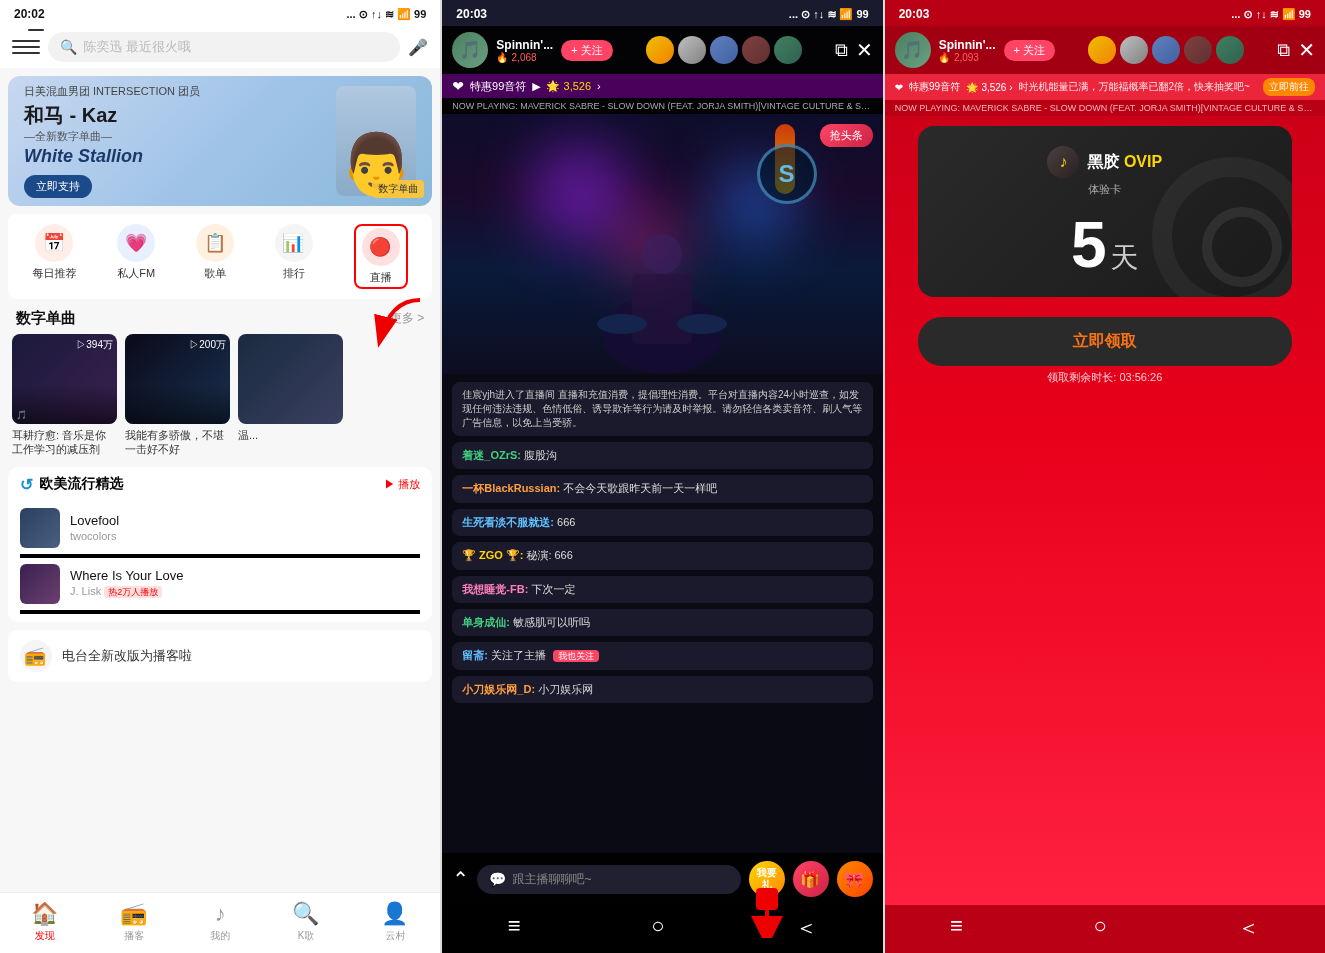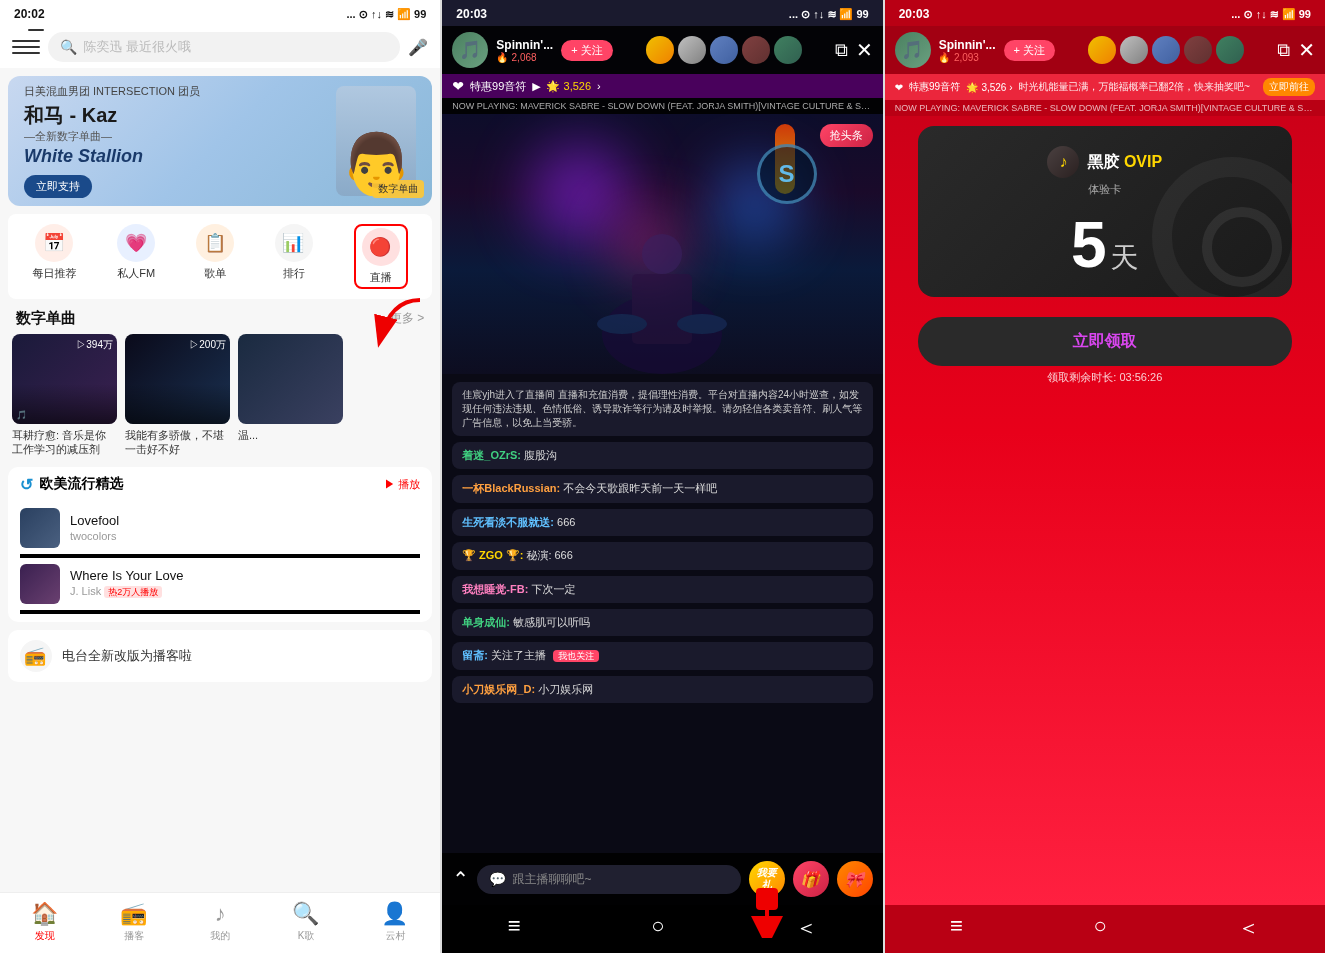--- a/index.html
+++ b/index.html
@@ -373,21 +373,20 @@
       border-radius: 16px;
       padding: 6px 12px;
       color: #888; font-size: 12px;
       display: flex; align-items: center; gap: 6px;
     }
     .chat-action-btn {
       width: 36px; height: 36px; border-radius: 50%;
       display: flex; align-items: center; justify-content: center;
       font-size: 16px; cursor: pointer;
       position: relative;
-      font-style: italic;
     }
     .vip-action { background: linear-gradient(135deg, #ffd700, #ff8800); }
     .gift-action { background: linear-gradient(135deg, #ff4466, #cc2244); }
     .lucky-action { background: linear-gradient(135deg, #ff8800, #ff4400); }
 
     .live-bottom-nav {
       background: #000;
       display: flex;
       justify-content: space-around;
       padding: 8px 0 10px;
@@ -499,21 +498,21 @@
       font-weight: 900;
       color: #fff;
       line-height: 1;
       display: flex; align-items: baseline; gap: 4px;
     }
     .vip-days-unit { font-size: 28px; font-weight: normal; color: #ccc; }
 
     .claim-btn {
       width: 85%;
       background: #2a2a2a;
-      color: #d946ef;
+      color: #f97316;
       border-radius: 24px;
       padding: 14px;
       text-align: center;
       font-size: 16px;
       font-weight: bold;
       cursor: pointer;
       margin-top: 20px;
     }
     .countdown-text {
       color: rgba(255,255,255,0.8);

